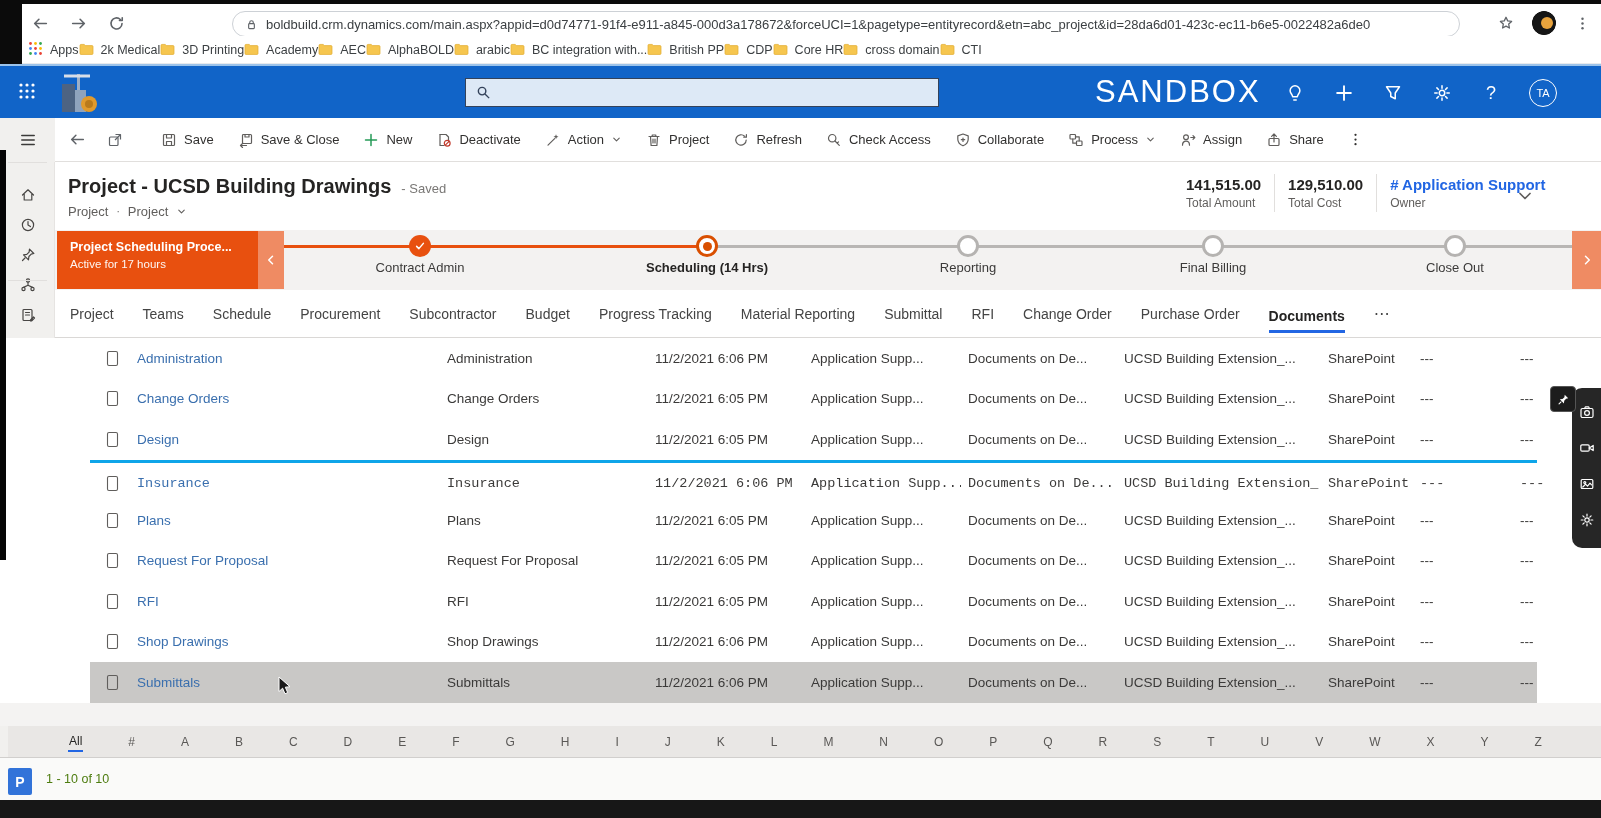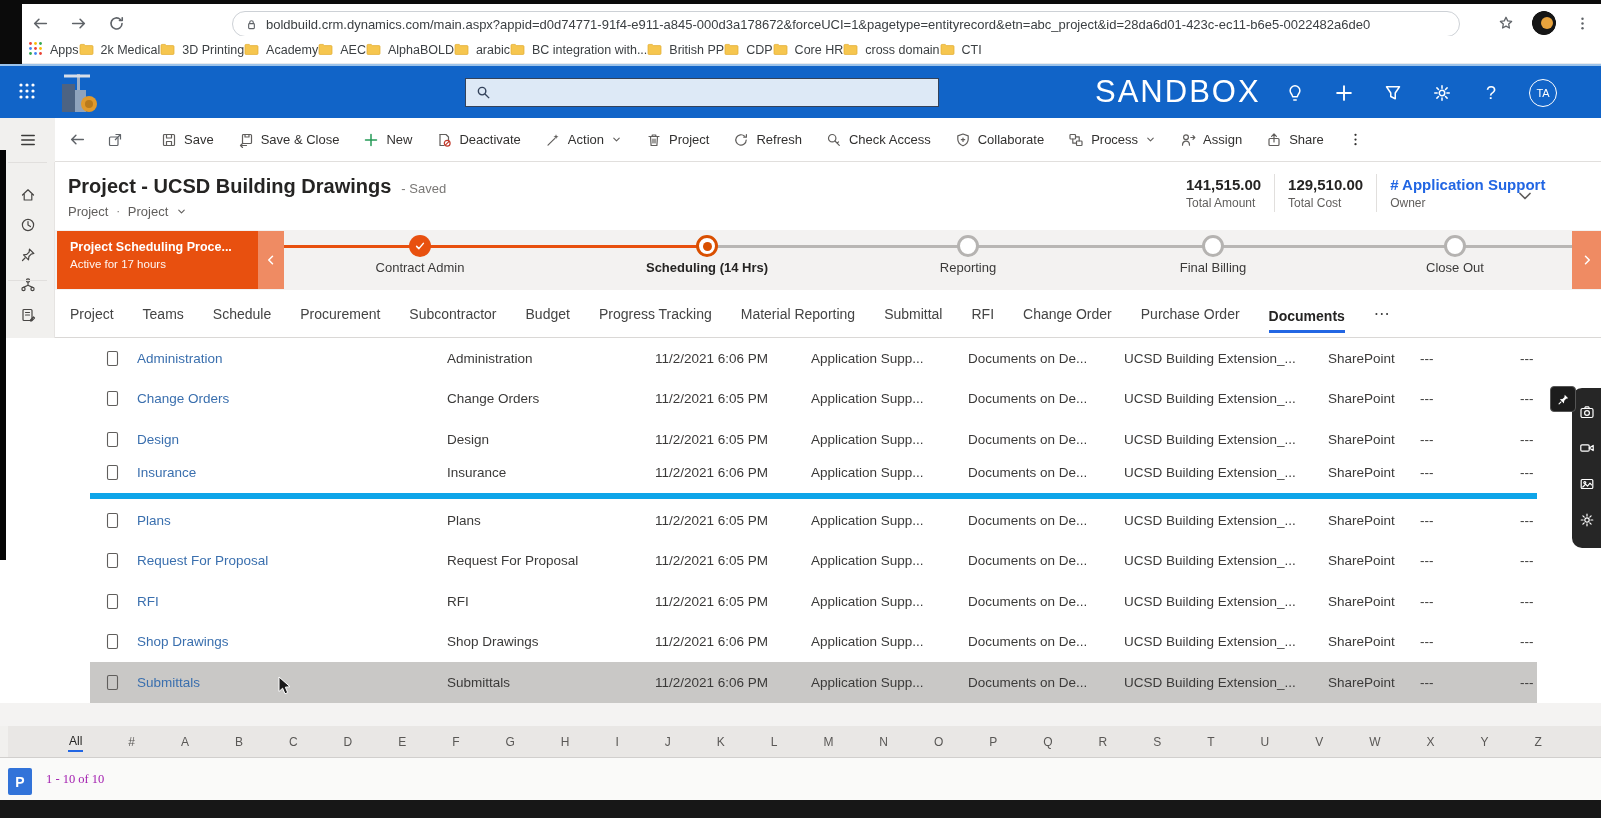--- a/index.html
+++ b/index.html
@@ -76,33 +76,33 @@
   .stage-circle.future{border:3px solid #b5b3b1;}
   .stage-label{position:absolute;top:30px;transform:translateX(-50%);font-size:13px;color:#3b3a39;white-space:nowrap;}
   .stage-label.active{font-weight:bold;color:#252423;}
   
   .tabs{left:55px;top:290px;width:1546px;height:48px;background:#fff;border-bottom:1px solid #dad8d6;box-sizing:border-box;display:flex;align-items:center;gap:29px;padding-left:15px;}
   .tab{font-size:14px;color:#444;white-space:nowrap;padding:4px 0;}
   .tab.active{font-weight:bold;color:#252423;border-bottom:3px solid #2266E3;padding-bottom:6px;margin-bottom:-9px;}
   .tab-more{font-size:16px;color:#444;letter-spacing:2px;}
   
   .grid{left:0;top:338px;width:1601px;height:365px;background:#fff;}
-  .grow{position:absolute;left:90px;width:1447px;height:40.5px;border-bottom:6px solid #0ea5e9;background:#fff;}
+  .grow{position:absolute;left:90px;width:1447px;height:40.5px;border-bottom:4px solid #0ea5e9;background:#fff;}
   .grow.sel{background:#c9c8c6;}
   .gcell{position:absolute;top:0;height:40.5px;display:flex;align-items:center;font-size:13.5px;color:#3b3a39;overflow:hidden;white-space:nowrap;}
   .gcell.link{color:#3A6FAE;}
   .rowico{position:absolute;left:16px;top:0;height:40.5px;display:flex;align-items:center;color:#605e5c;}
   
   .grid-gap{left:0;top:703px;width:1601px;height:23px;background:#f4f3f2;}
   .jumpbar{left:8px;top:726px;width:1601px;height:31px;background:#e9e7e5;}
   .jump-inner{position:absolute;left:60px;top:0;width:1475px;height:31px;display:flex;align-items:center;justify-content:space-between;}
   .jl{font-size:12px;color:#5a5856;padding:2px 1px;}
   .jl.active{color:#252423;border-bottom:2px solid #2266E3;}
   .statusbar{left:0;top:757px;width:1601px;height:43px;background:#fafaf9;border-top:1px solid #d1cfcd;box-sizing:border-box;}
-  .count{position:absolute;left:46px;top:14px;font-size:12.5px;color:#a21caf;font-family:Liberation Serif, serif;}
+  .count{position:absolute;left:46px;top:14px;font-size:12.5px;color:#4d7c0f;}
   .pbadge{position:absolute;left:8px;top:10px;width:24px;height:27px;background:#3273d9;border-radius:2px;color:#fff;font-weight:bold;font-size:14px;display:flex;align-items:center;justify-content:center;}
   .bottom-strip{left:0;top:800px;width:1601px;height:18px;background:#171717;}
   .left-sliver{left:0;top:150px;width:6px;height:410px;background:#050505;}
   
   .ovl{left:1572px;top:388px;width:29px;height:160px;background:#262626;border-radius:10px 0 0 10px;display:flex;flex-direction:column;align-items:center;justify-content:space-evenly;color:#fff;}
   .ovl-pin{left:1550px;top:386px;width:24px;height:24px;background:#1c1c1c;border:1px solid #555;border-radius:4px;display:flex;align-items:center;justify-content:center;color:#fff;}
   
   .cursor{left:278px;top:676px;}
 </style>
 </head>
@@ -698,21 +698,21 @@
         <div class="gcell link" style="left: 47px; width: 300px;">Design</div>
         <div class="gcell" style="left: 357px; width: 200px;">Design</div>
         <div class="gcell" style="left: 565px; width: 150px;">11/2/2021 6:05 PM</div>
         <div class="gcell" style="left: 721px; width: 150px;">Application Supp...</div>
         <div class="gcell" style="left: 878px; width: 150px;">Documents on De...</div>
         <div class="gcell" style="left: 1034px; width: 196px;">UCSD Building Extension_...</div>
         <div class="gcell" style="left: 1238px; width: 85px;">SharePoint</div>
         <div class="gcell" style="left: 1330px; width: 60px;">---</div>
         <div class="gcell" style="left: 1430px; width: 60px;">---</div>
       </div>
-      <div class="grow" style="top: 114px;">
+      <div class="grow" style="top: 125px; font-family: Liberation Mono, monospace;">
         <span class="rowico">
           <svg width="13" height="17" viewBox="0 0 13 17" fill="none" stroke="currentColor" stroke-width="1.1">
             <rect x="1.5" y="1.5" width="10" height="14" rx="1.5"></rect>
           </svg>
         </span>
         <div class="gcell link" style="left: 47px; width: 300px;">Insurance</div>
         <div class="gcell" style="left: 357px; width: 200px;">Insurance</div>
         <div class="gcell" style="left: 565px; width: 150px;">11/2/2021 6:06 PM</div>
         <div class="gcell" style="left: 721px; width: 150px;">Application Supp...</div>
         <div class="gcell" style="left: 878px; width: 150px;">Documents on De...</div>

